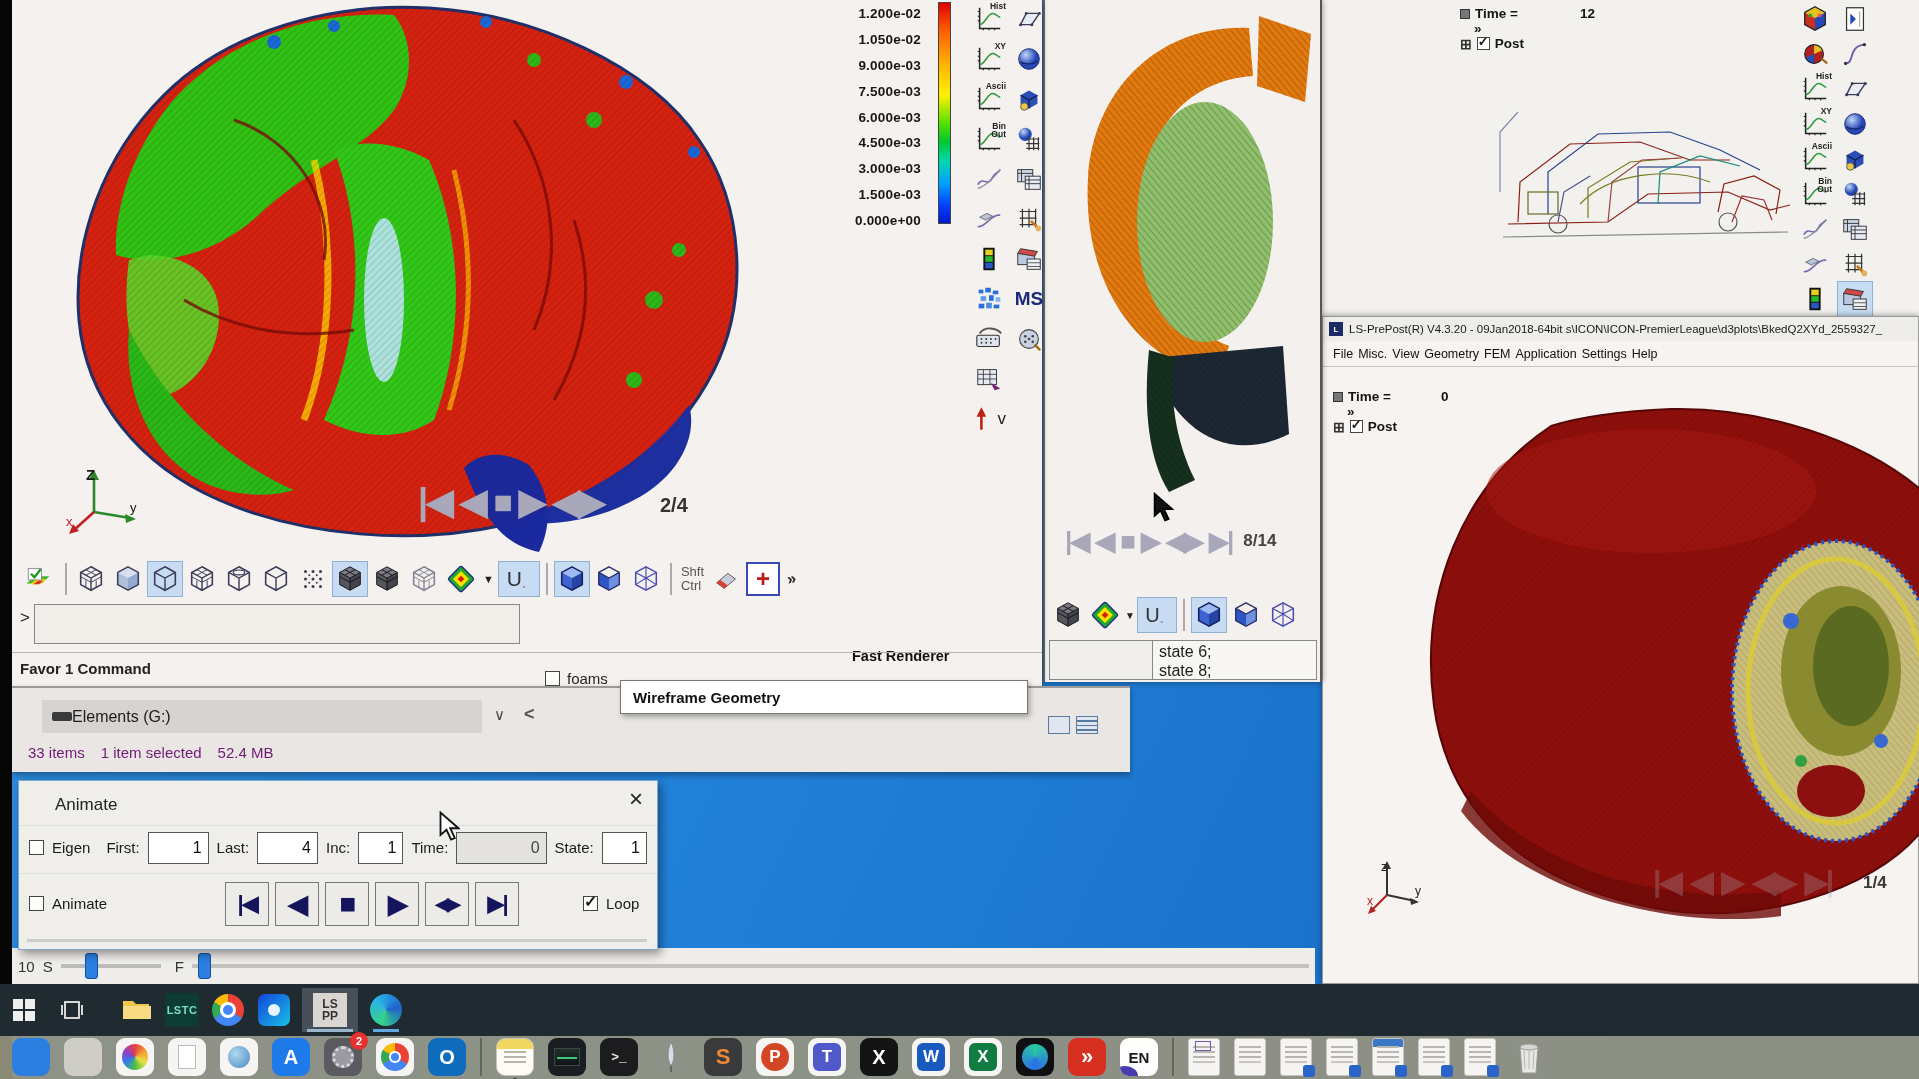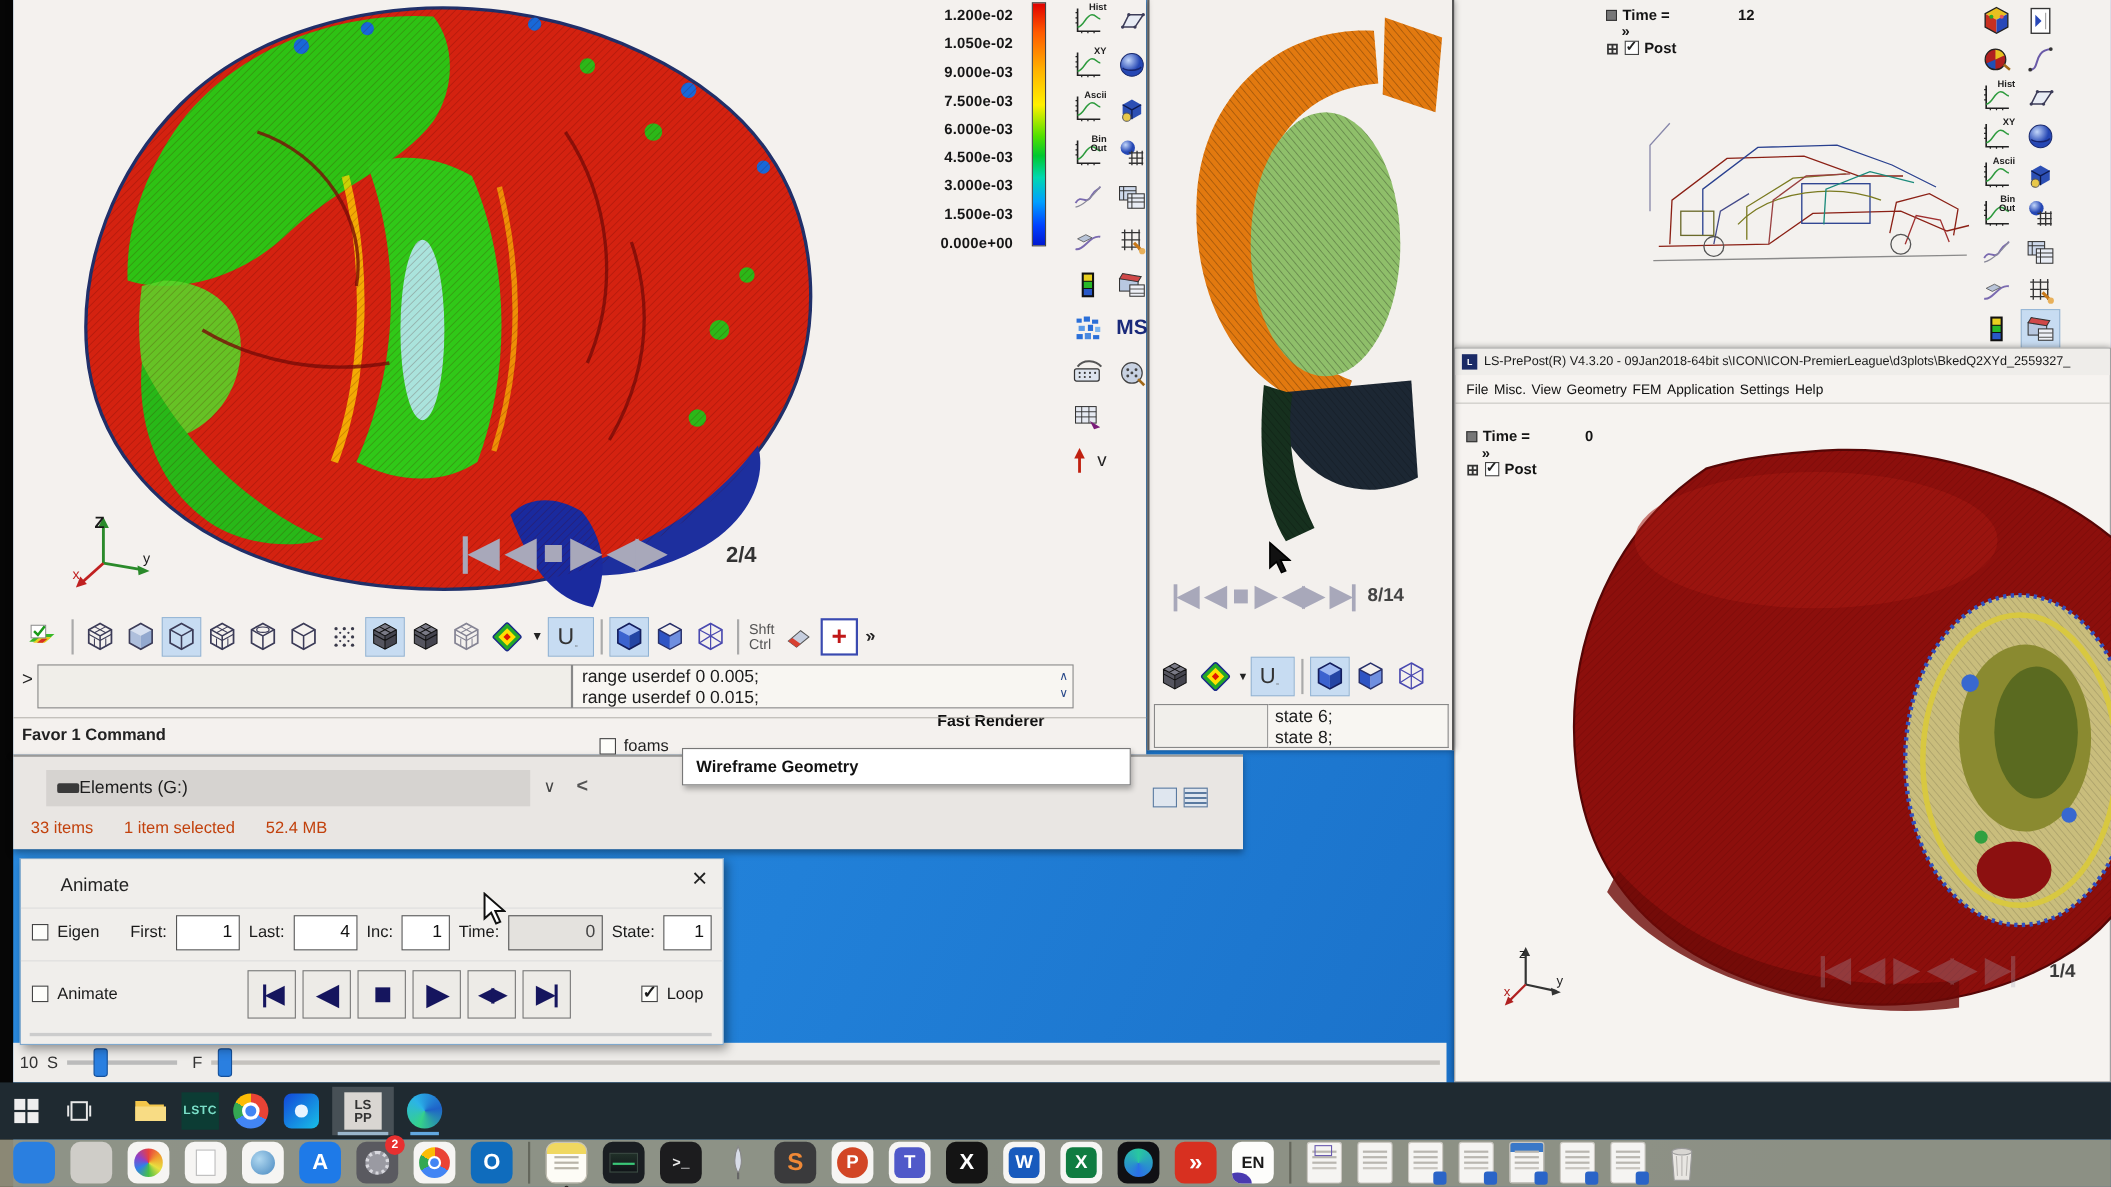--- a/index.html
+++ b/index.html
@@ -822,42 +822,34 @@
           </svg>
         </div>
       <div class="icell" style="border:2px solid #3a4ab0;background:#fff">
           <span style="color:#c01818;font-size:24px;font-weight:700;line-height:1">+</span>
         </div>
       <span style="font-size:16px;font-weight:700;color:#222;margin-left:4px;transform:rotate(-12deg)">»</span>
     </div>
 
     <span class="abs" style="left:8px;top:608px;font-size:17px;color:#222">&gt;</span>
     <div class="abs" style="left:22px;top:604px;width:486px;height:40px;background:#f0eee9;border:1px solid #888"></div>
-    <div class="abs" style="left:508px;top:604px;width:456px;height:40px;border:1px solid #888;background:#f8f6f2;overflow:hidden;padding:1px 22px 1px 8px;position:absolute">
-      <div class="cmdtxt">range userdef 0 0.005;</div>
-      <div class="cmdtxt">range userdef 0 0.015;</div>
-      <div class="abs" style="right:4px;top:2px;display:flex;flex-direction:column;font-size:11px;color:#2a4a8a;line-height:16px">
-        <span class="g-up"></span>
-        <span class="g-dn"></span>
-      </div>
-    </div>
 
     <div class="abs" style="left:840px;top:648px;font-size:14.5px;font-weight:700;color:#111">Fast Renderer</div>
     <div class="abs" style="left:8px;top:660px;font-size:15px;font-weight:600;color:#222">Favor 1 Command</div>
     <div class="abs" style="left:0;top:652px;width:100%;height:1px;background:#b8b5b0"></div>
   </div>
 
   <div class="abs" style="left:12px;top:686px;width:1118px;height:86px;background:#e9e6e3;border-top:2px solid #9a9a98;box-shadow:0 3px 6px rgba(0,0,0,.35)">
     <div class="abs" style="left:30px;top:12px;width:440px;height:33px;background:#d6d3d0;display:flex;align-items:center;gap:0;padding:0 10px">
       <span style="width:20px;height:9px;background:#3a3a3a;border-radius:2px;display:inline-block"></span>
       <span style="font-size:16px;color:#1c1c1c">Elements (G:)</span>
     </div>
     <span class="g-dn" style="position:absolute;left:482px;top:18px;font-size:15px;color:#444"></span>
     <span style="position:absolute;left:512px;top:16px;font-size:18px;color:#555;font-weight:700">&lt;</span>
-    <div class="abs" style="left:16px;top:56px;display:flex;gap:28px;font-size:15px;color:#c2410c">
+    <div class="abs" style="left:16px;top:56px;display:flex;gap:16px;font-size:15px;color:#701a75">
       <span>33 items</span>
       <span>1 item selected</span>
       <span>52.4 MB</span>
     </div>
 
     <div class="abs" style="left:1036px;top:28px;display:flex;gap:6px">
       <span style="width:22px;height:18px;border:1.5px solid #5a7aa0;background:#dfe6ef;display:inline-block"></span>
       <span style="width:22px;height:18px;border:1.5px solid #5a7aa0;background:repeating-linear-gradient(180deg,#dfe6ef 0 3px,#5a7aa0 3px 4.5px)"></span>
     </div>
   </div>
@@ -885,21 +877,21 @@
   <div class="abs" style="left:18px;top:780px;width:640px;height:170px;background:#f0eeeb;border:1px solid #7fa8cc;box-shadow:3px 4px 9px rgba(0,0,0,.4);z-index:30">
     <div style="position:absolute;left:36px;top:14px;font-size:17px;color:#222">Animate</div>
     <span style="position:absolute;right:14px;top:6px;font-size:24px;color:#222;line-height:1">×</span>
     <svg class="cursor" style="left:420px;top:30px" width="21" height="30" viewBox="0 0 14 20">
         <use href="#s-cursor"></use>
       </svg>
 
     <div class="abs" style="left:0;top:44px;width:100%;height:44px;border-top:1px solid #ddd;display:flex;align-items:center;gap:8px;padding:0 10px">
       <span class="cb"></span>
       <span class="dlab">Eigen</span>
-      <span class="dlab" style="margin-left:20px">First:</span>
+      <span class="dlab" style="margin-left:8px">First:</span>
       <span class="din" style="width:62px">1</span>
       <span class="dlab">Last:</span>
       <span class="din" style="width:62px">4</span>
       <span class="dlab">Inc:</span>
       <span class="din" style="width:46px">1</span>
       <span class="dlab">Time:</span>
       <span class="din" style="width:92px;background:#e4e2de;color:#444">0</span>
       <span class="dlab">State:</span>
       <span class="din" style="width:46px">1</span>
     </div>

